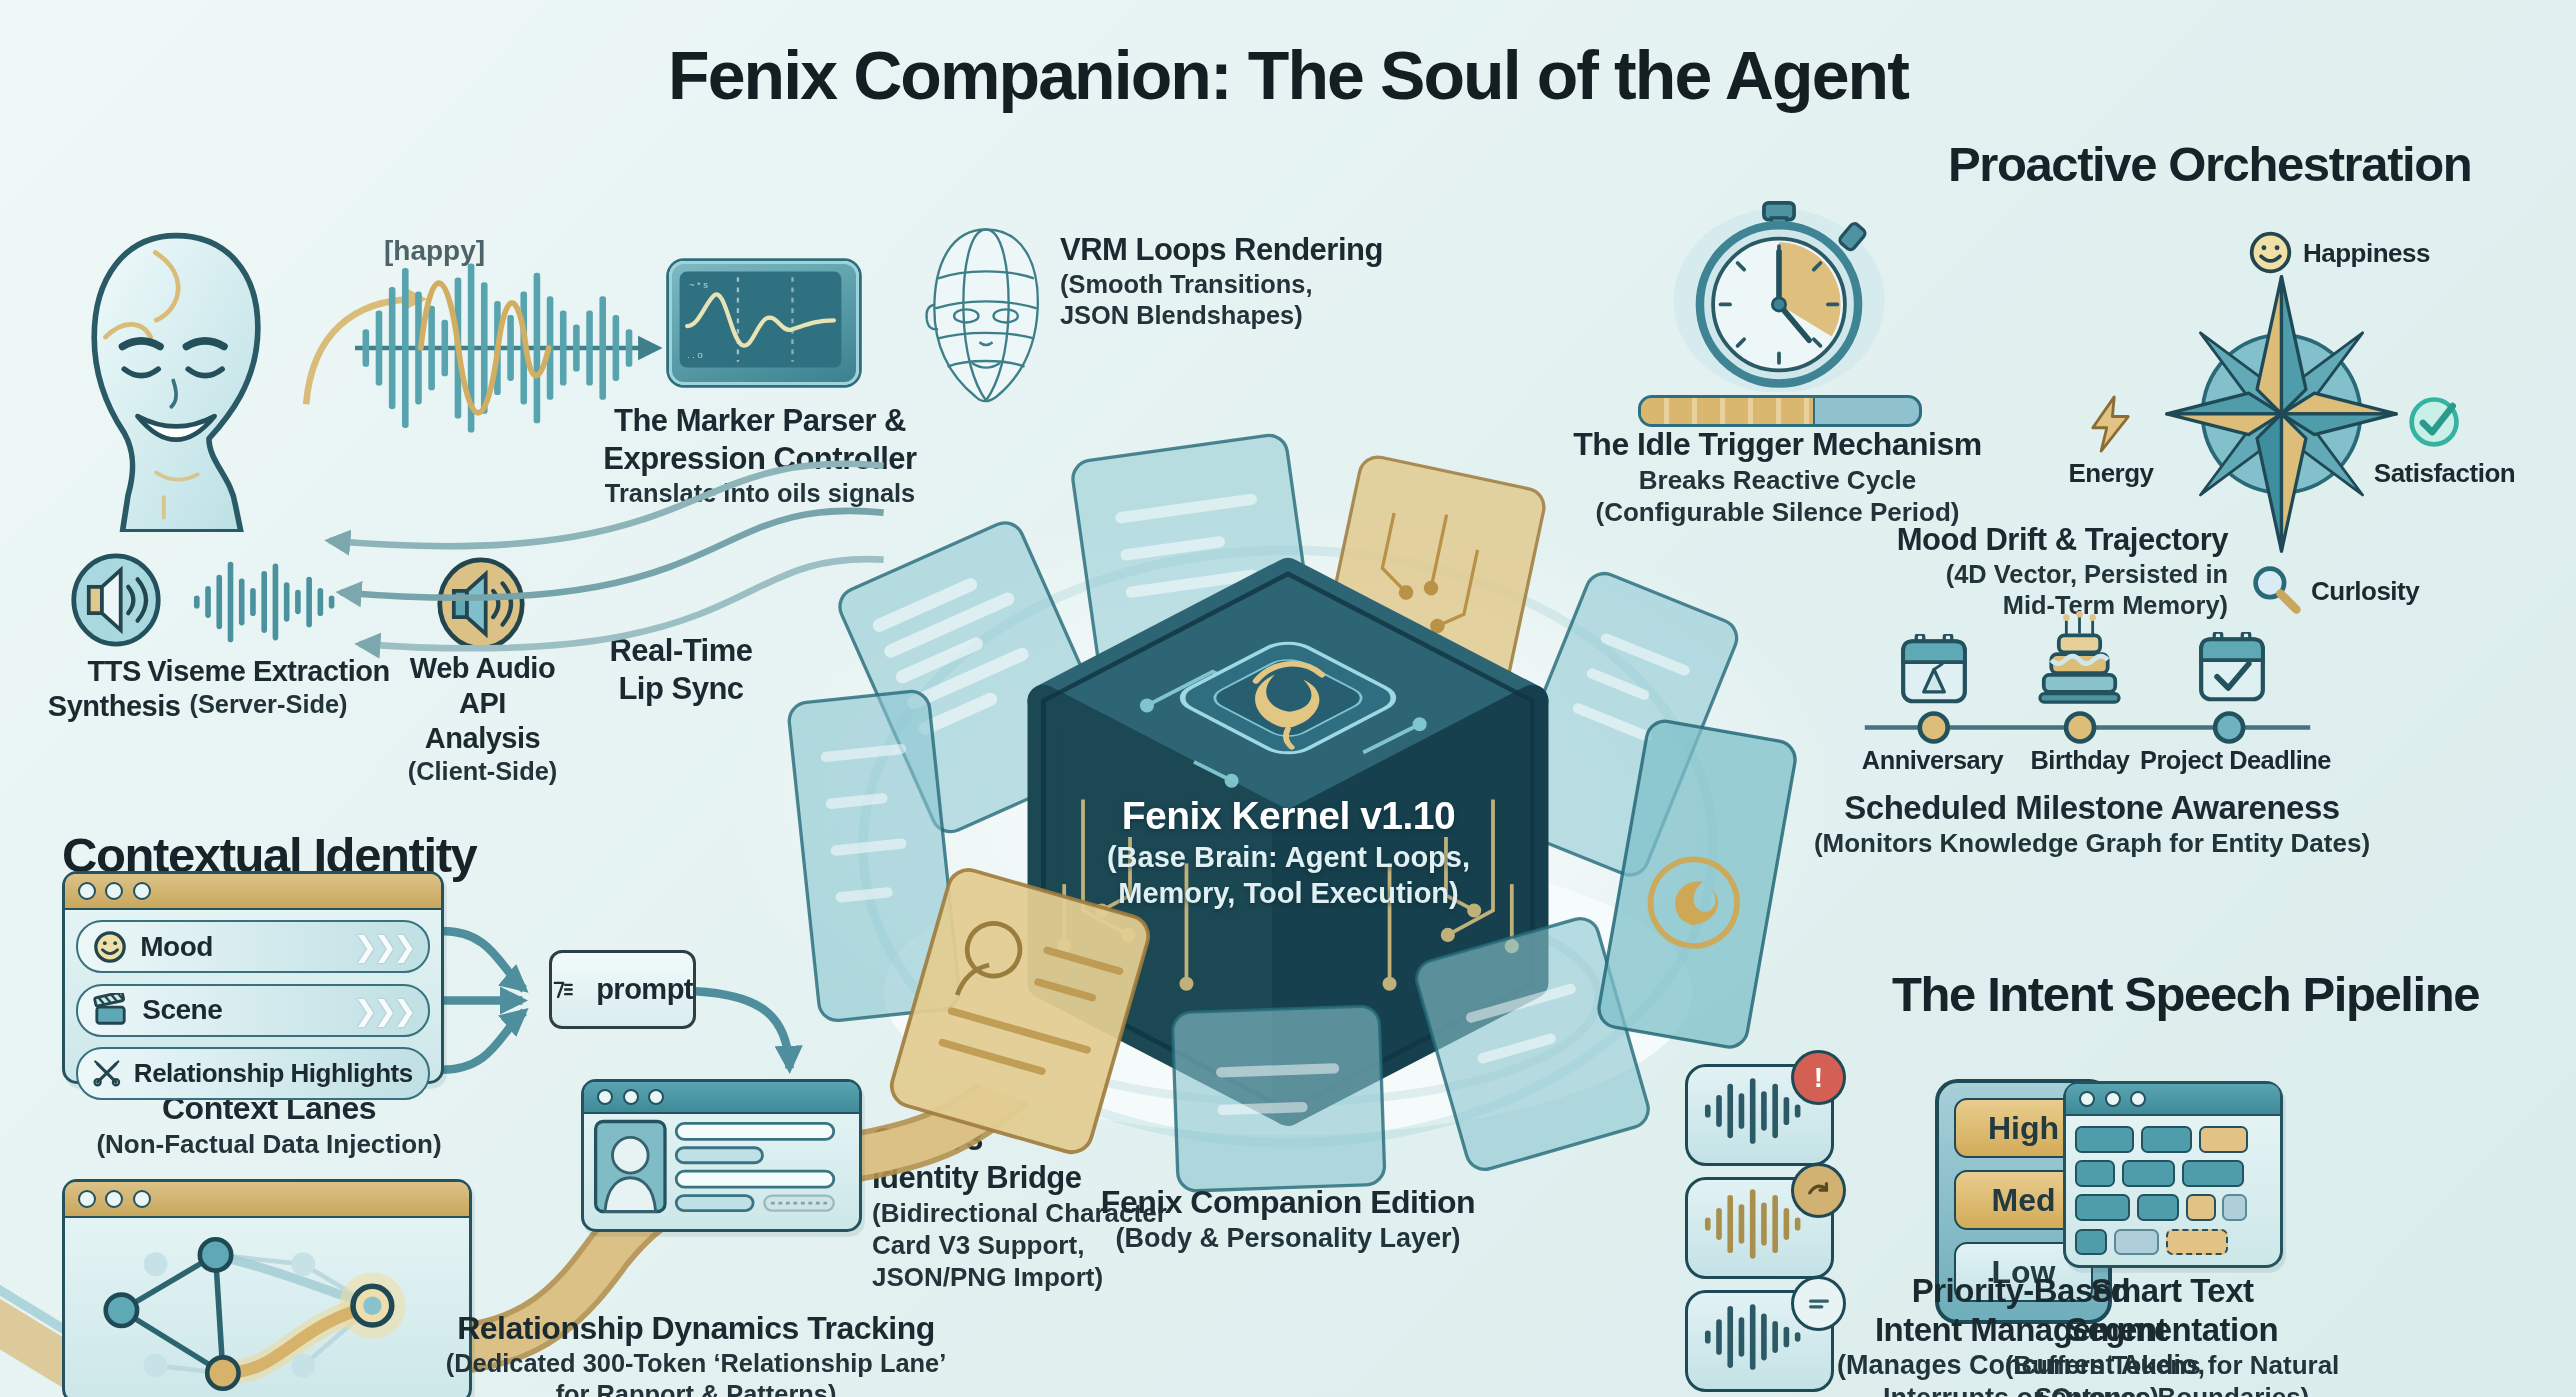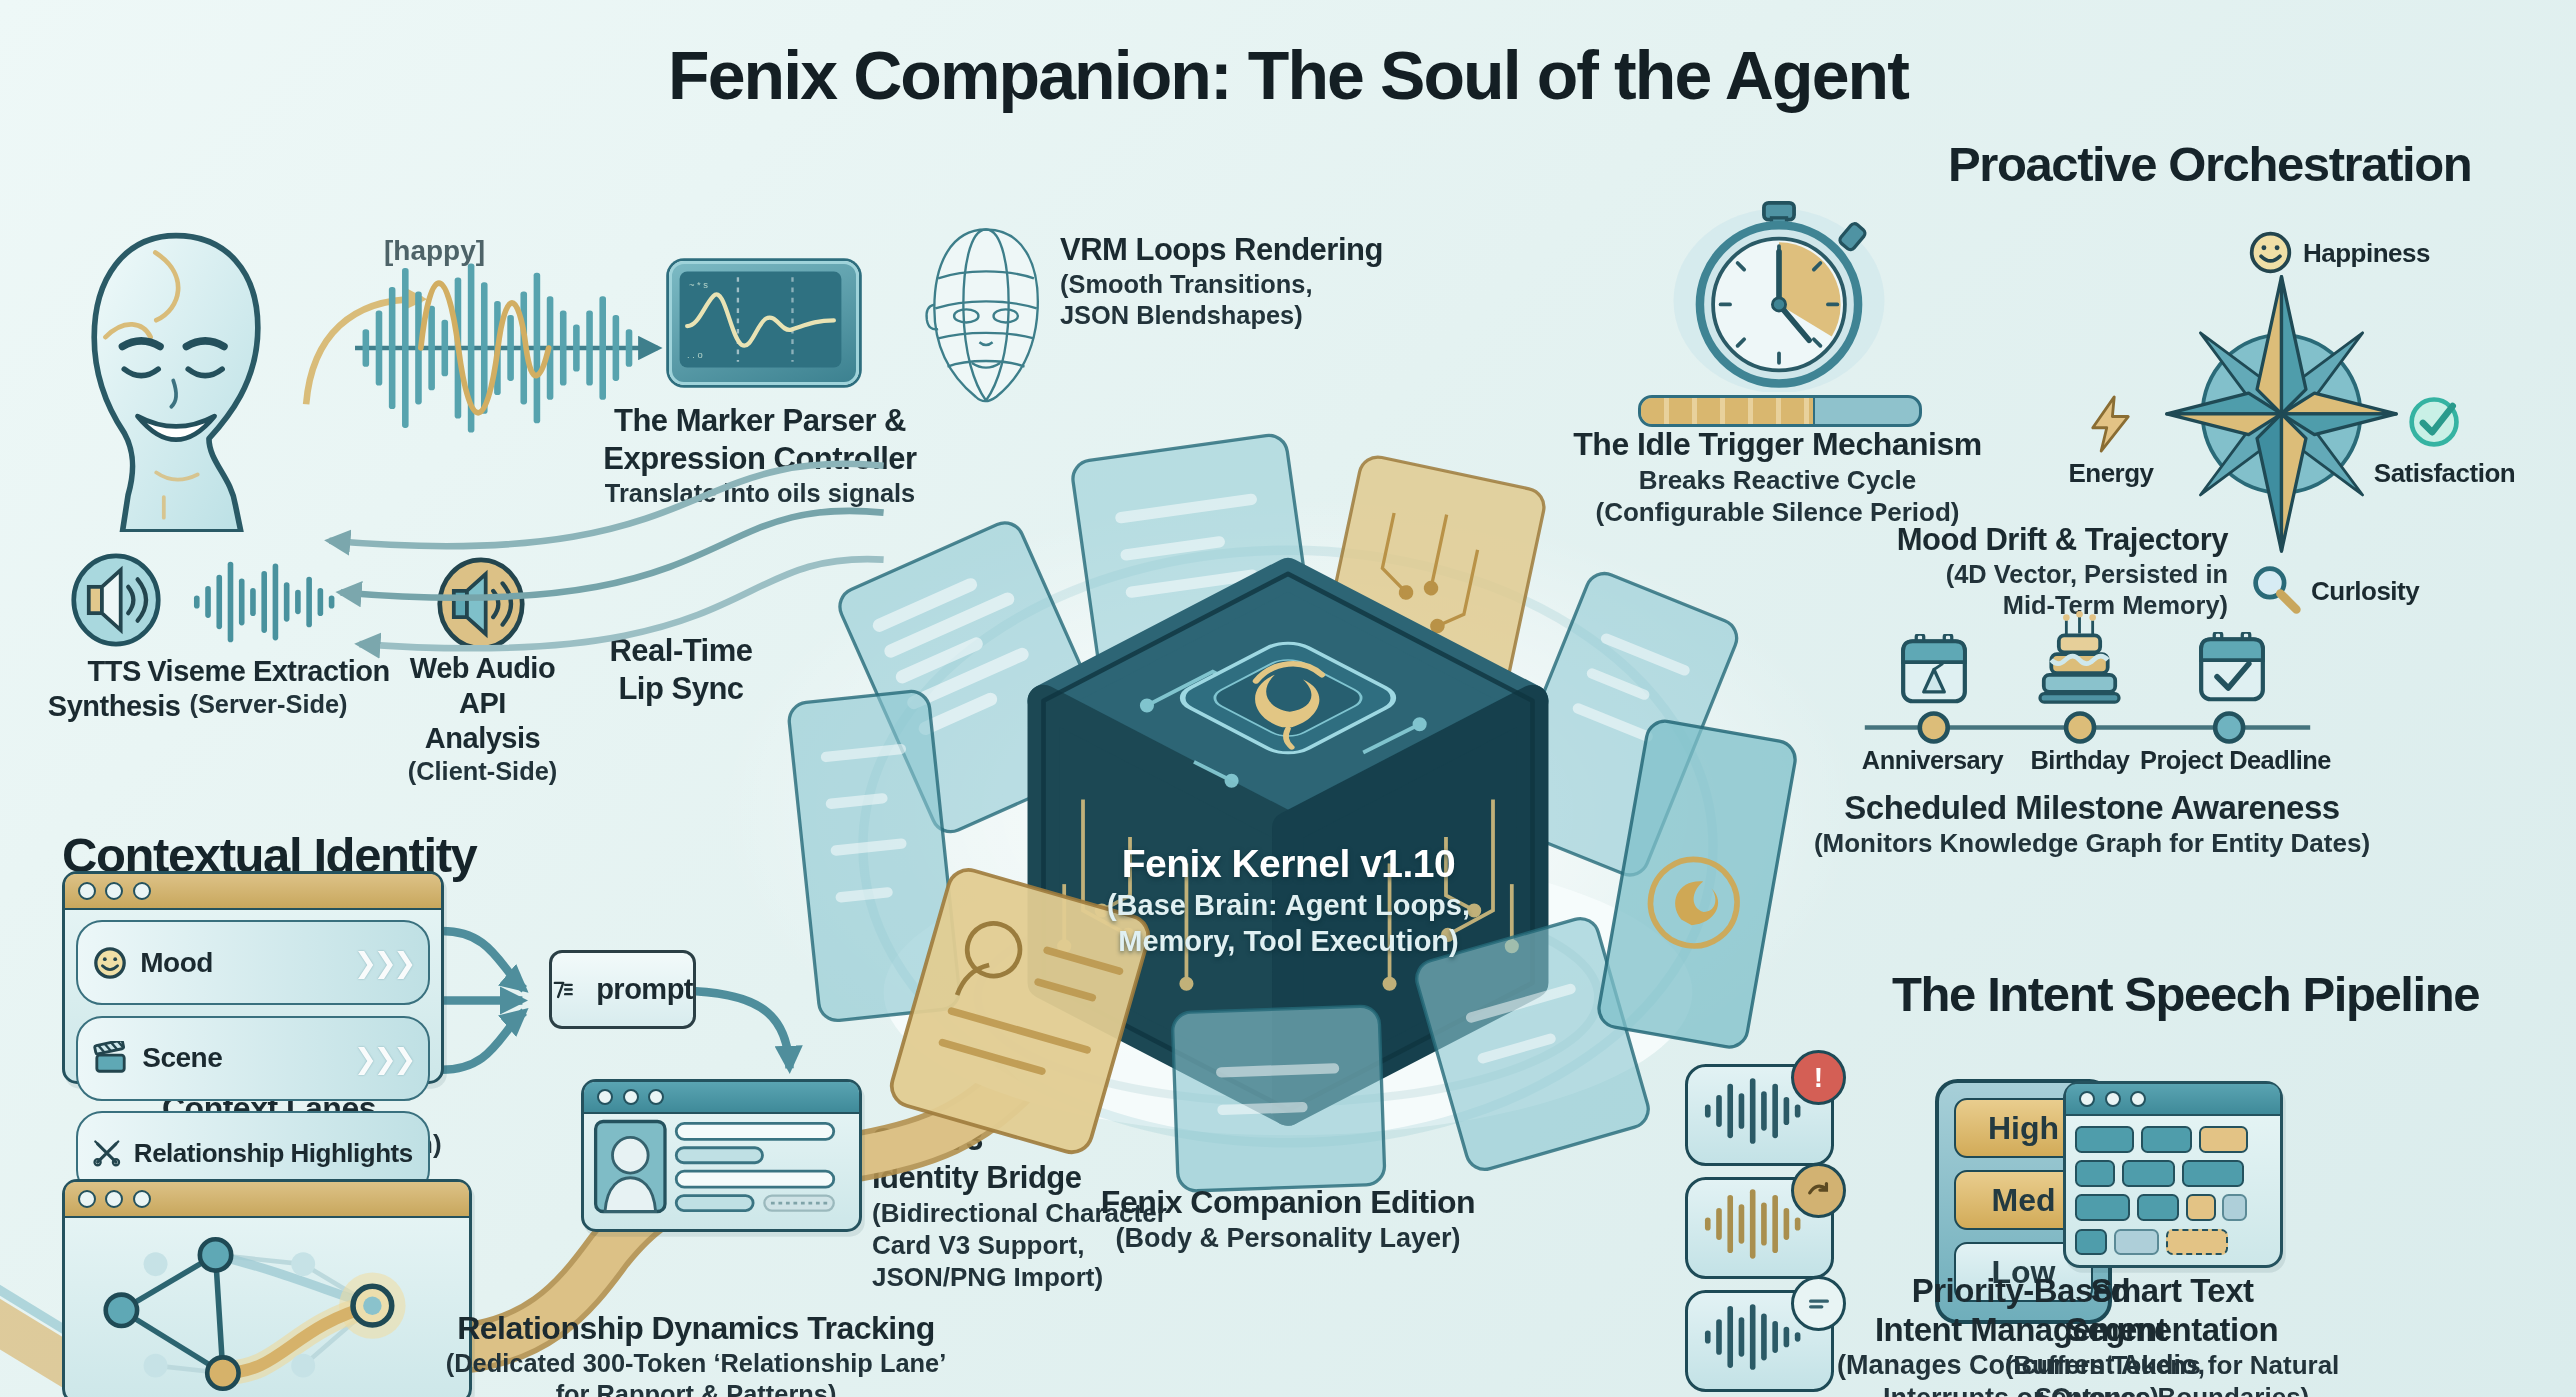--- a/index.html
+++ b/index.html
@@ -26,21 +26,21 @@
   .f27{font-size:25.4px;line-height:31px}
   .win{position:absolute;border:3.8px solid #24525e;border-radius:15px;
        background:linear-gradient(180deg,#e9f6f6,#cde7e9);box-shadow:2.8px 4.7px 0 rgba(30,70,80,.10);z-index:3}
   .winbar{height:34px;border-radius:10.3px 10.3px 0 0;display:flex;align-items:center;gap:9.4px;
        padding:0 13px;border-bottom:2.8px solid #24525e}
   .bar-gold{background:linear-gradient(180deg,#ddc287,#c8a75d)}
   .bar-teal{background:linear-gradient(180deg,#5aa4b2,#3f8a99)}
   .dot{width:14px;height:14px;border-radius:50%;border:2.8px solid #24525e;background:#eaf5f5}
   .lane{height:49px;border:2.8px solid #39707e;border-radius:26px;margin:10.3px 11.3px;
        background:linear-gradient(90deg,#ecf7f8,#bfe0e4);display:flex;align-items:center;
-       padding:16px 15px;gap:13px;position:relative}
+       padding:0 15px;gap:13px;position:relative}
   .lane .chev{position:absolute;right:15px;color:rgba(255,255,255,.95);font-size:28px;
        font-weight:800;letter-spacing:-3.8px;text-shadow:0 0 1.9px rgba(60,120,130,.5)}
   .pbtn{height:56px;border:2.8px solid #1d4a56;border-radius:13px;margin:12.2px 15px;
        display:flex;align-items:center;justify-content:center;font-size:32px;font-weight:800;color:#233a41}
   .pb-gold{background:linear-gradient(180deg,#e9cd8e,#d2ab58)}
   .pb-low{background:linear-gradient(180deg,#e2f2f4,#c6e3e7)}
   .blk{display:inline-block;height:22.6px;border-radius:6.6px;border:2.4px solid #24525e;margin-right:6.6px;vertical-align:top}
   .bk-t{background:#4f9dab}.bk-g{background:#e3c385}.bk-b{background:#aecfd9;border-color:#5b8a96}
   .acard{position:absolute;width:143px;height:96px;border:3.8px solid #1d4a56;border-radius:20.7px;
        background:linear-gradient(180deg,#e2f2f4,#c3e2e6);z-index:3}
@@ -465,21 +465,21 @@
       <g transform="translate(1005,520) rotate(10)">
         <rect x="-80" y="-165" width="160" height="330" rx="20" fill="rgba(127,192,202,0.75)" stroke="rgba(36,105,120,0.85)" stroke-width="3.5"></rect>
         <g transform="translate(0,20)">
           <circle r="46" fill="none" stroke="#cfa855" stroke-width="6" opacity="0.95"></circle>
           <path d="M-10,20 C-28,4 -20,-22 6,-24 C-6,-10 -2,6 12,8 C24,6 26,-8 16,-18 C34,-6 26,18 2,24 Z" fill="#cfa855"></path>
         </g>
       </g>
     </g>
   </svg>
 
-  <div class="abs c" style="left:1058px;top:840px;width:461px;z-index:3">
+  <div class="abs c" style="left:1058px;top:792px;width:461px;z-index:3">
     <div class="bt f42 nw" style="color:#ffffff;text-shadow:0 1.9px 5.6px rgba(10,40,50,.55);">Fenix Kernel v1.10</div>
     <div class="sub nw" style="font-size:29px;line-height:36px;color:#e0f0f2;text-shadow:0 1.9px 4.7px rgba(10,40,50,.55);">(Base Brain: Agent Loops,</div>
     <div class="sub nw" style="font-size:29px;line-height:36px;color:#e0f0f2;text-shadow:0 1.9px 4.7px rgba(10,40,50,.55);">Memory, Tool Execution)</div>
   </div>
 
   <div class="abs c" style="left:1072px;top:1183px;width:432px;z-index:3">
     <div class="bt f34 nw">Fenix Companion Edition</div>
     <div class="sub f29 nw">(Body &amp; Personality Layer)</div>
   </div>
 

